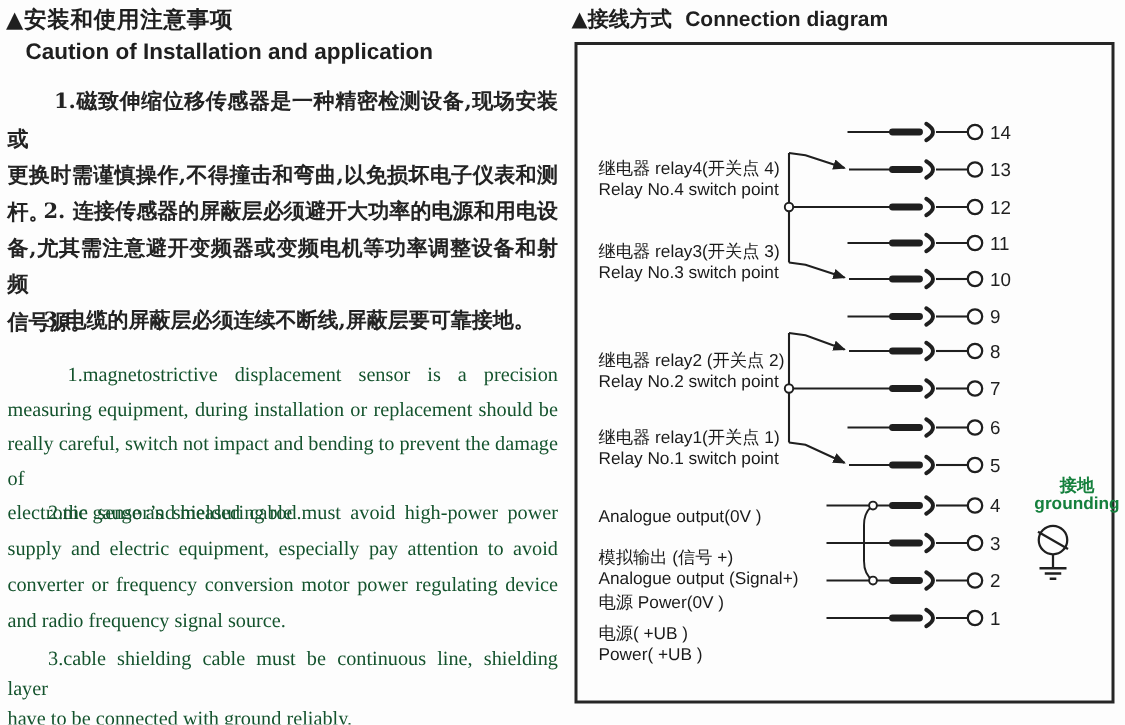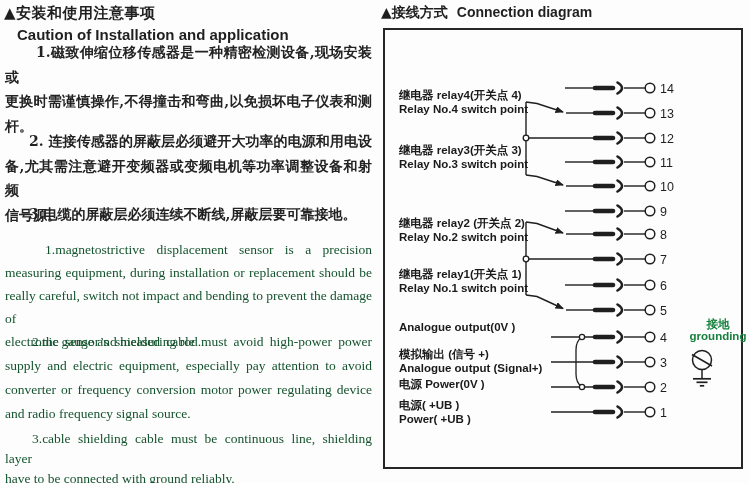--- a/index.html
+++ b/index.html
@@ -27,37 +27,37 @@
   
   .dia-heading { position:absolute; left:381px; top:4px; font-family:"DejaVu Sans","Liberation Sans",sans-serif;
                  font-size:14px; font-weight:700; white-space:nowrap; }
   .dia-heading .en { margin-left:9px; font-family:"Liberation Sans",sans-serif; }
 
   .dia-box { position:absolute; left:383px; top:28px; width:360px; height:441px;
              border:2px solid #262626; background:#fdfdfd; }
   .dia-box svg { position:absolute; left:0; top:0; }
 
   .dlabel { position:absolute; left:14px; font-family:"Liberation Sans","DejaVu Sans",sans-serif;
-            font-size:11.5px; font-weight:700; line-height:13.5px; color:#1a1a1a; white-space:nowrap; }
+            font-size:11.5px; font-weight:400; line-height:13.5px; color:#1a1a1a; white-space:nowrap;margin-top:18px; }
   .glabel { position:absolute; left:297px; top:289px; width:72px; text-align:center;
             font-family:"Liberation Sans","DejaVu Sans",sans-serif; font-weight:700; color:#15803d; }
   .glabel .cn { font-size:11.5px; line-height:11px; }
   .glabel .en { font-size:11.5px; line-height:12px; }
 
   .tnum { font-family:"Liberation Sans",sans-serif; font-size:12.5px; fill:#1f1f1f; }
 </style>
 </head>
 <body>
 
 <div class="page">
 
   <div class="h-cn">▲安装和使用注意事项</div>
   <div class="h-en">Caution of Installation and application</div>
 
-  <div class="cn-para" style="top:40px;">
+  <div class="cn-para" style="top:56px;">
     <div class="jline ind-cn">1.磁致伸缩位移传感器是一种精密检测设备,现场安装或</div>
     <div class="jline">更换时需谨慎操作,不得撞击和弯曲,以免损坏电子仪表和测</div>
     <div class="jline last">杆。</div>
   </div>
 
   <div class="cn-para" style="top:129px;">
     <div class="jline ind-cn2">2. 连接传感器的屏蔽层必须避开大功率的电源和用电设</div>
     <div class="jline">备,尤其需注意避开变频器或变频电机等功率调整设备和射频</div>
     <div class="jline last">信号源。</div>
   </div>

